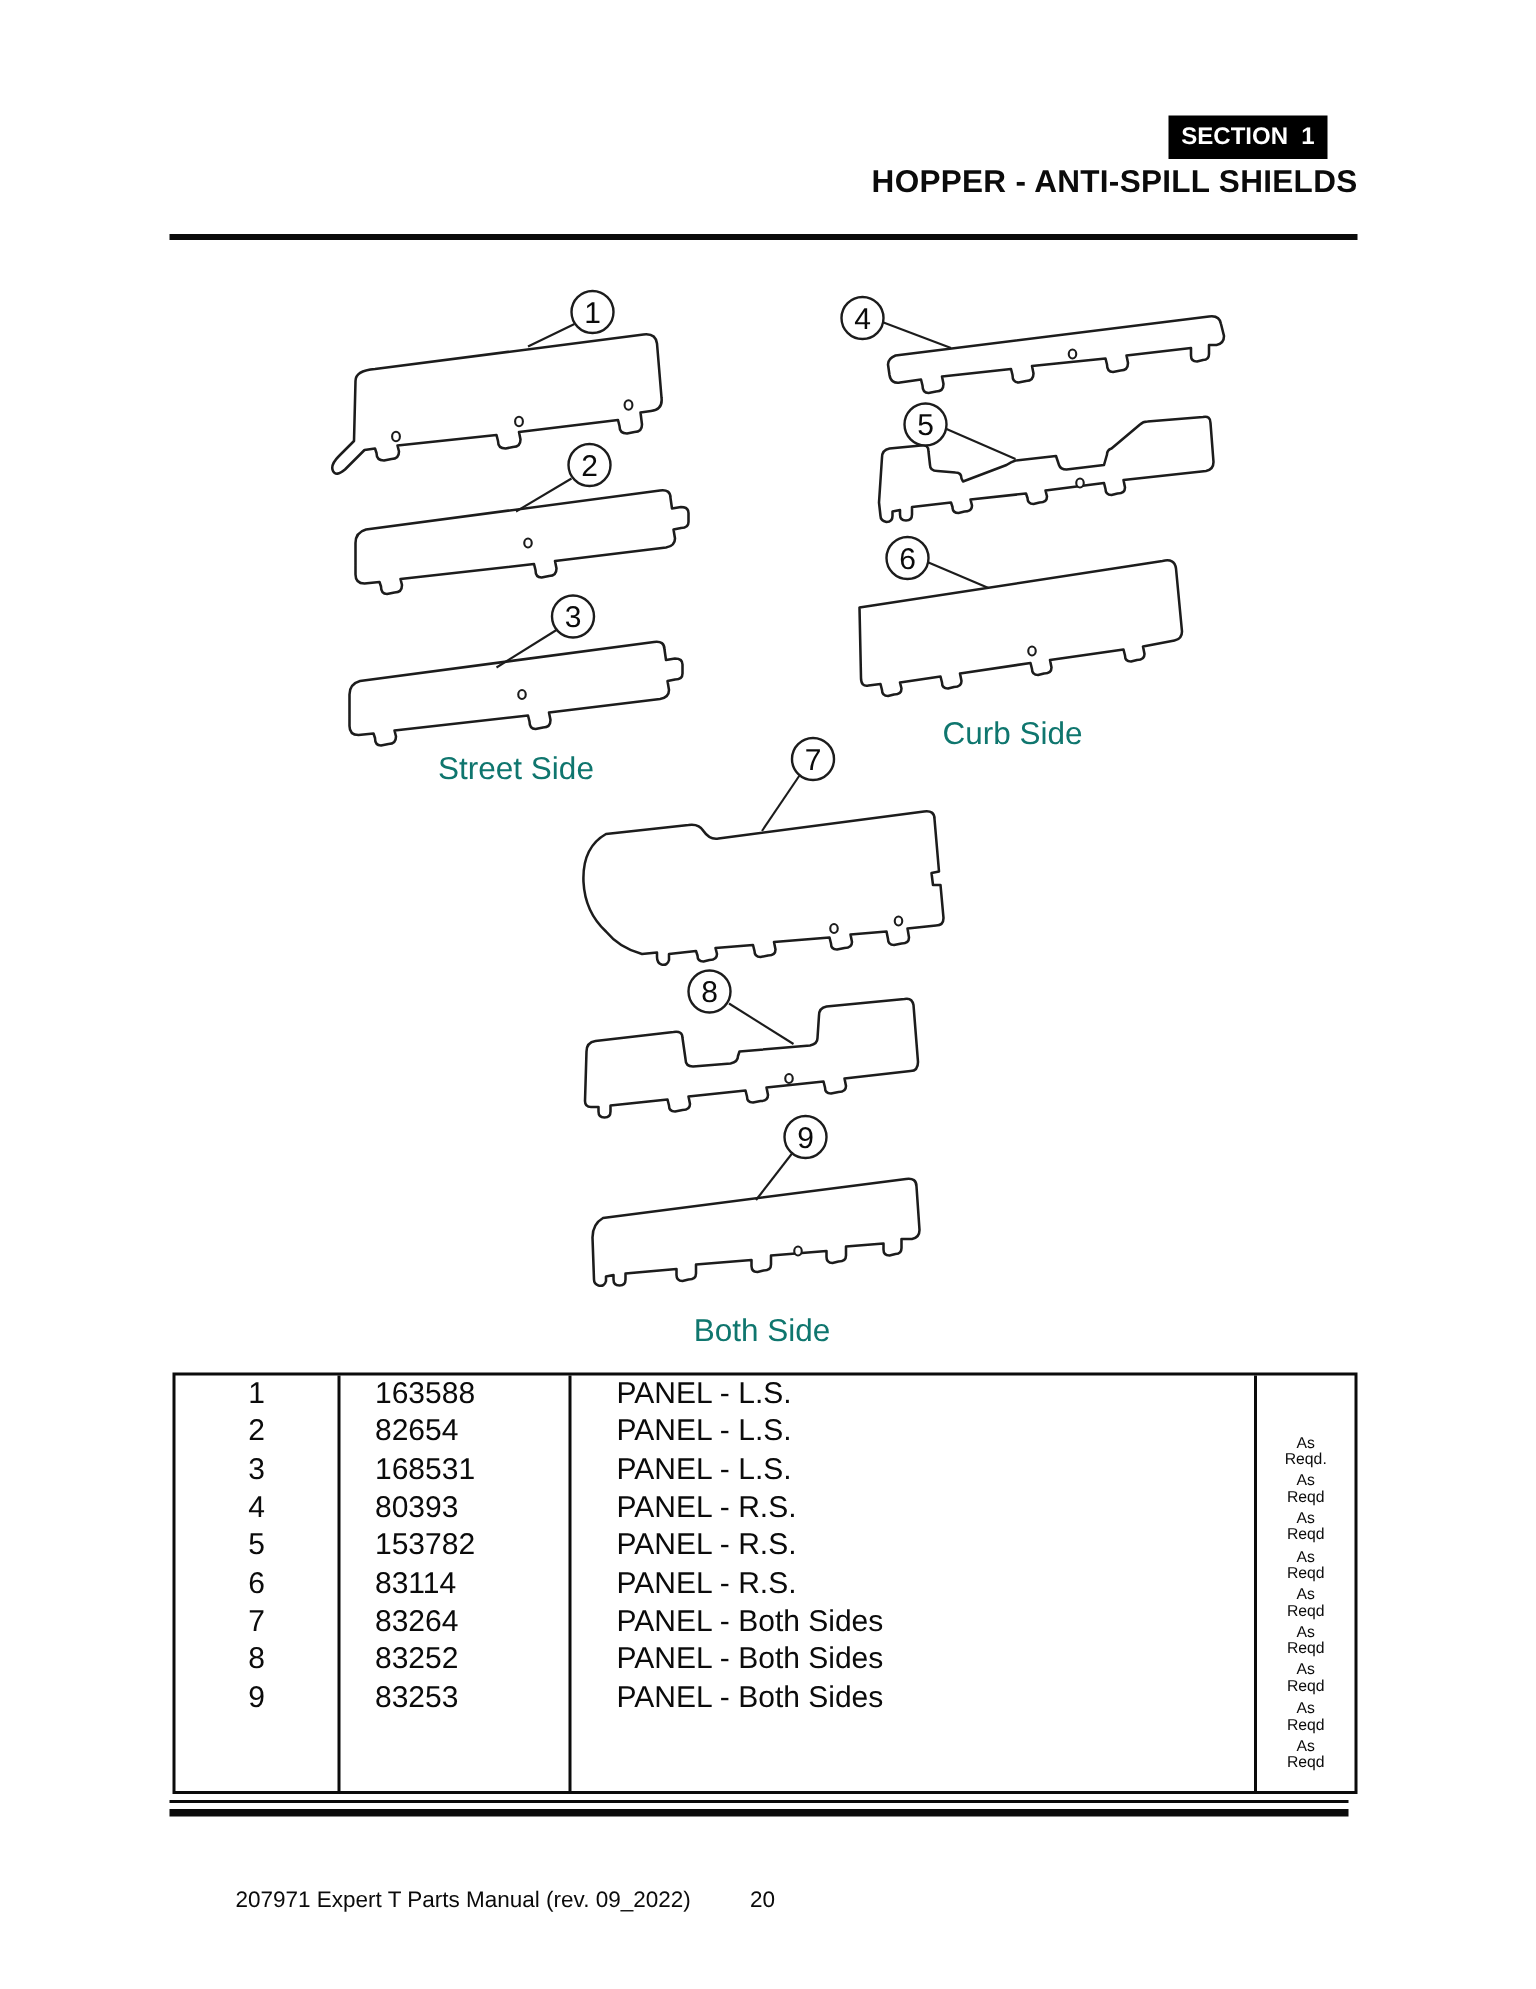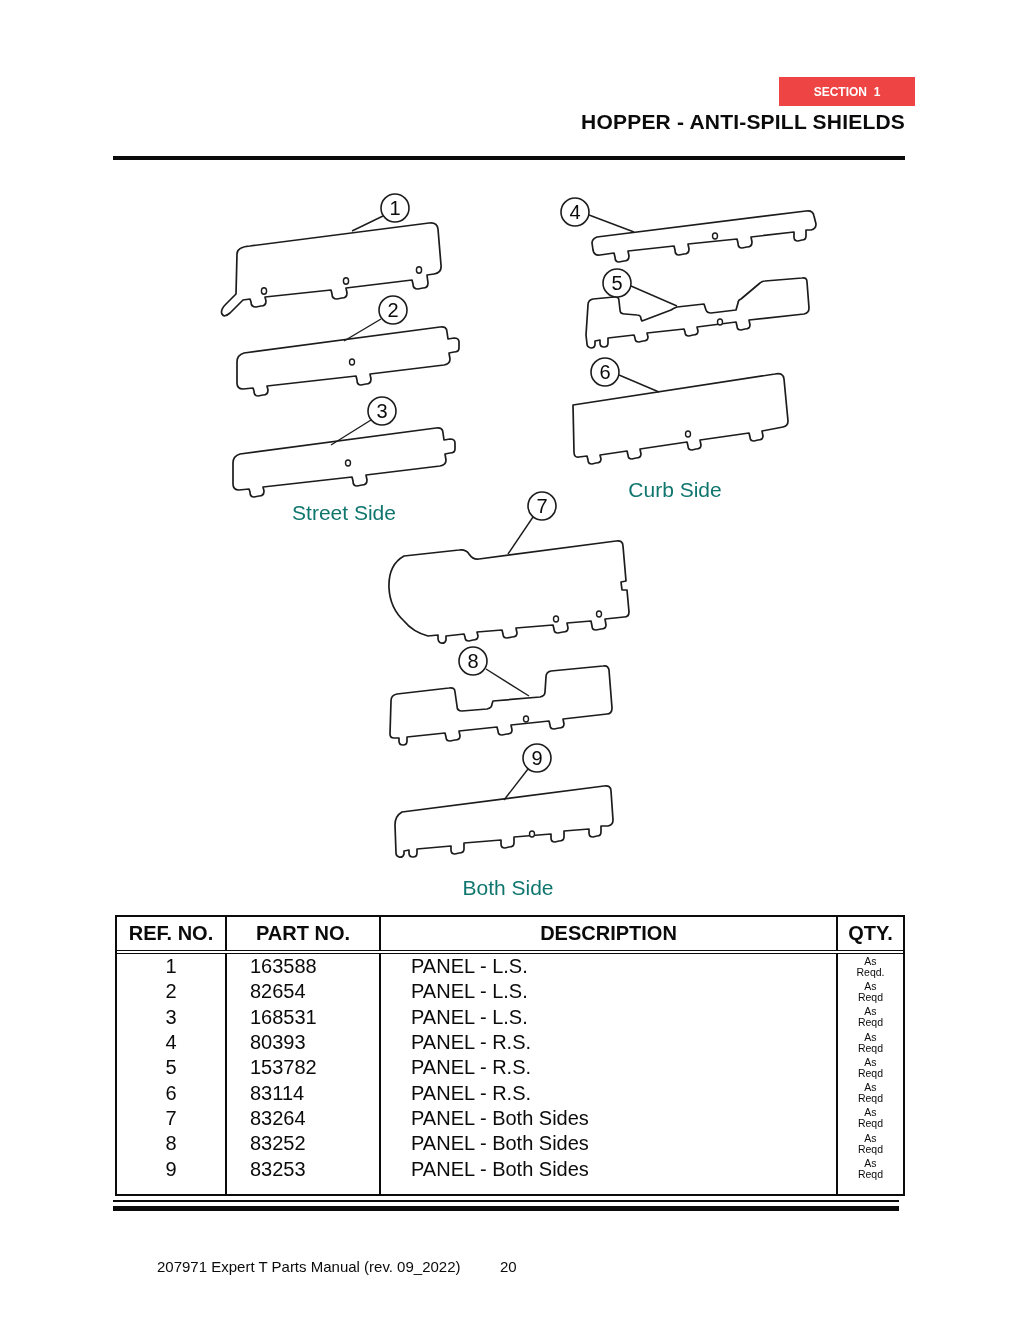--- a/index.html
+++ b/index.html
@@ -1,21 +1,21 @@
 <!DOCTYPE html>
 <html><head>
 <meta charset="utf-8">
 <style>
   html,body{margin:0;padding:0;background:#fff;}
   .page{position:relative;width:1024px;height:1326px;background:#fff;
         font-family:"Liberation Sans", sans-serif;color:#0b0b0b;overflow:hidden;}
 
   
-  .section-badge{position:absolute;left:779px;top:77px;width:136px;height:29px;
-       background:#ef4444;color:#fff;font-weight:bold;font-size:12px;
+  .section-badge{position:absolute;left:779px;top:77px;width:106px;height:29px;
+       background:#000000;color:#fff;font-weight:bold;font-size:16px;
        display:flex;align-items:center;justify-content:center;white-space:pre;}
   .page-title{position:absolute;top:110px;right:119px;font-size:21px;font-weight:bold;
        letter-spacing:.2px;white-space:nowrap;}
   .title-rule{position:absolute;left:113px;top:156px;width:792px;height:4px;background:#0b0b0b;}
 
   
   svg.diagram{position:absolute;left:0;top:0;}
   .panel{fill:#ffffff;stroke:#1c1c1c;stroke-width:1.7;stroke-linejoin:round;stroke-linecap:round;}
   .hole{fill:#ffffff;stroke:#1c1c1c;stroke-width:1.4;}
   .leader{stroke:#1c1c1c;stroke-width:1.4;fill:none;}
@@ -28,21 +28,21 @@
   
   .parts-table{position:absolute;left:115px;top:915px;width:790px;height:281px;
        border:2px solid #0b0b0b;box-sizing:border-box;display:flex;flex-direction:column;}
   .thead{display:grid;grid-template-columns:110px 154px 457px 1fr;height:33px;
        border-bottom:4px double #0b0b0b;flex:0 0 auto;}
   .th{display:flex;align-items:center;justify-content:center;font-weight:bold;font-size:20px;
        border-right:2px solid #0b0b0b;box-sizing:border-box;}
   .th:last-child{border-right:none;}
   .tbody{display:grid;grid-template-columns:110px 154px 457px 1fr;flex:1 1 auto;}
   .tcol{border-right:2px solid #0b0b0b;box-sizing:border-box;display:flex;flex-direction:column;}
-  .tcol:last-child{border-right:none;}
+  .tcol:last-child{border-right:none;margin-top:38px;}
   .cell{height:25.3px;display:flex;align-items:center;font-size:20px;flex:0 0 auto;}
   .cell.ref{justify-content:center;}
   .cell.part{padding-left:23px;}
   .cell.desc{padding-left:30px;}
   .cell.qty{justify-content:center;text-align:center;font-size:10.5px;line-height:11px;
        white-space:pre-line;}
 
   .bottom-rule{position:absolute;left:113px;top:1200px;width:786px;height:4px;
        border-top:2px solid #0b0b0b;border-bottom:5px solid #0b0b0b;box-sizing:content-box;}
 
@@ -206,26 +206,20 @@
       <circle class="callout-circle" cx="537" cy="758" r="14"></circle>
       <text class="callout-num" x="537" y="765">9</text>
     </g>
   </svg>
 
   <div class="side-label" style="left:344px;top:513px;">Street Side</div>
   <div class="side-label" style="left:675px;top:490px;">Curb Side</div>
   <div class="side-label" style="left:508px;top:888px;">Both Side</div>
 
   <div class="parts-table">
-    <div class="thead">
-      <div class="th">REF. NO.</div>
-      <div class="th">PART NO.</div>
-      <div class="th">DESCRIPTION</div>
-      <div class="th">QTY.</div>
-    </div>
     <div class="tbody">
       <div class="tcol">
         <div class="cell ref">1</div>
         <div class="cell ref">2</div>
         <div class="cell ref">3</div>
         <div class="cell ref">4</div>
         <div class="cell ref">5</div>
         <div class="cell ref">6</div>
         <div class="cell ref">7</div>
         <div class="cell ref">8</div>

